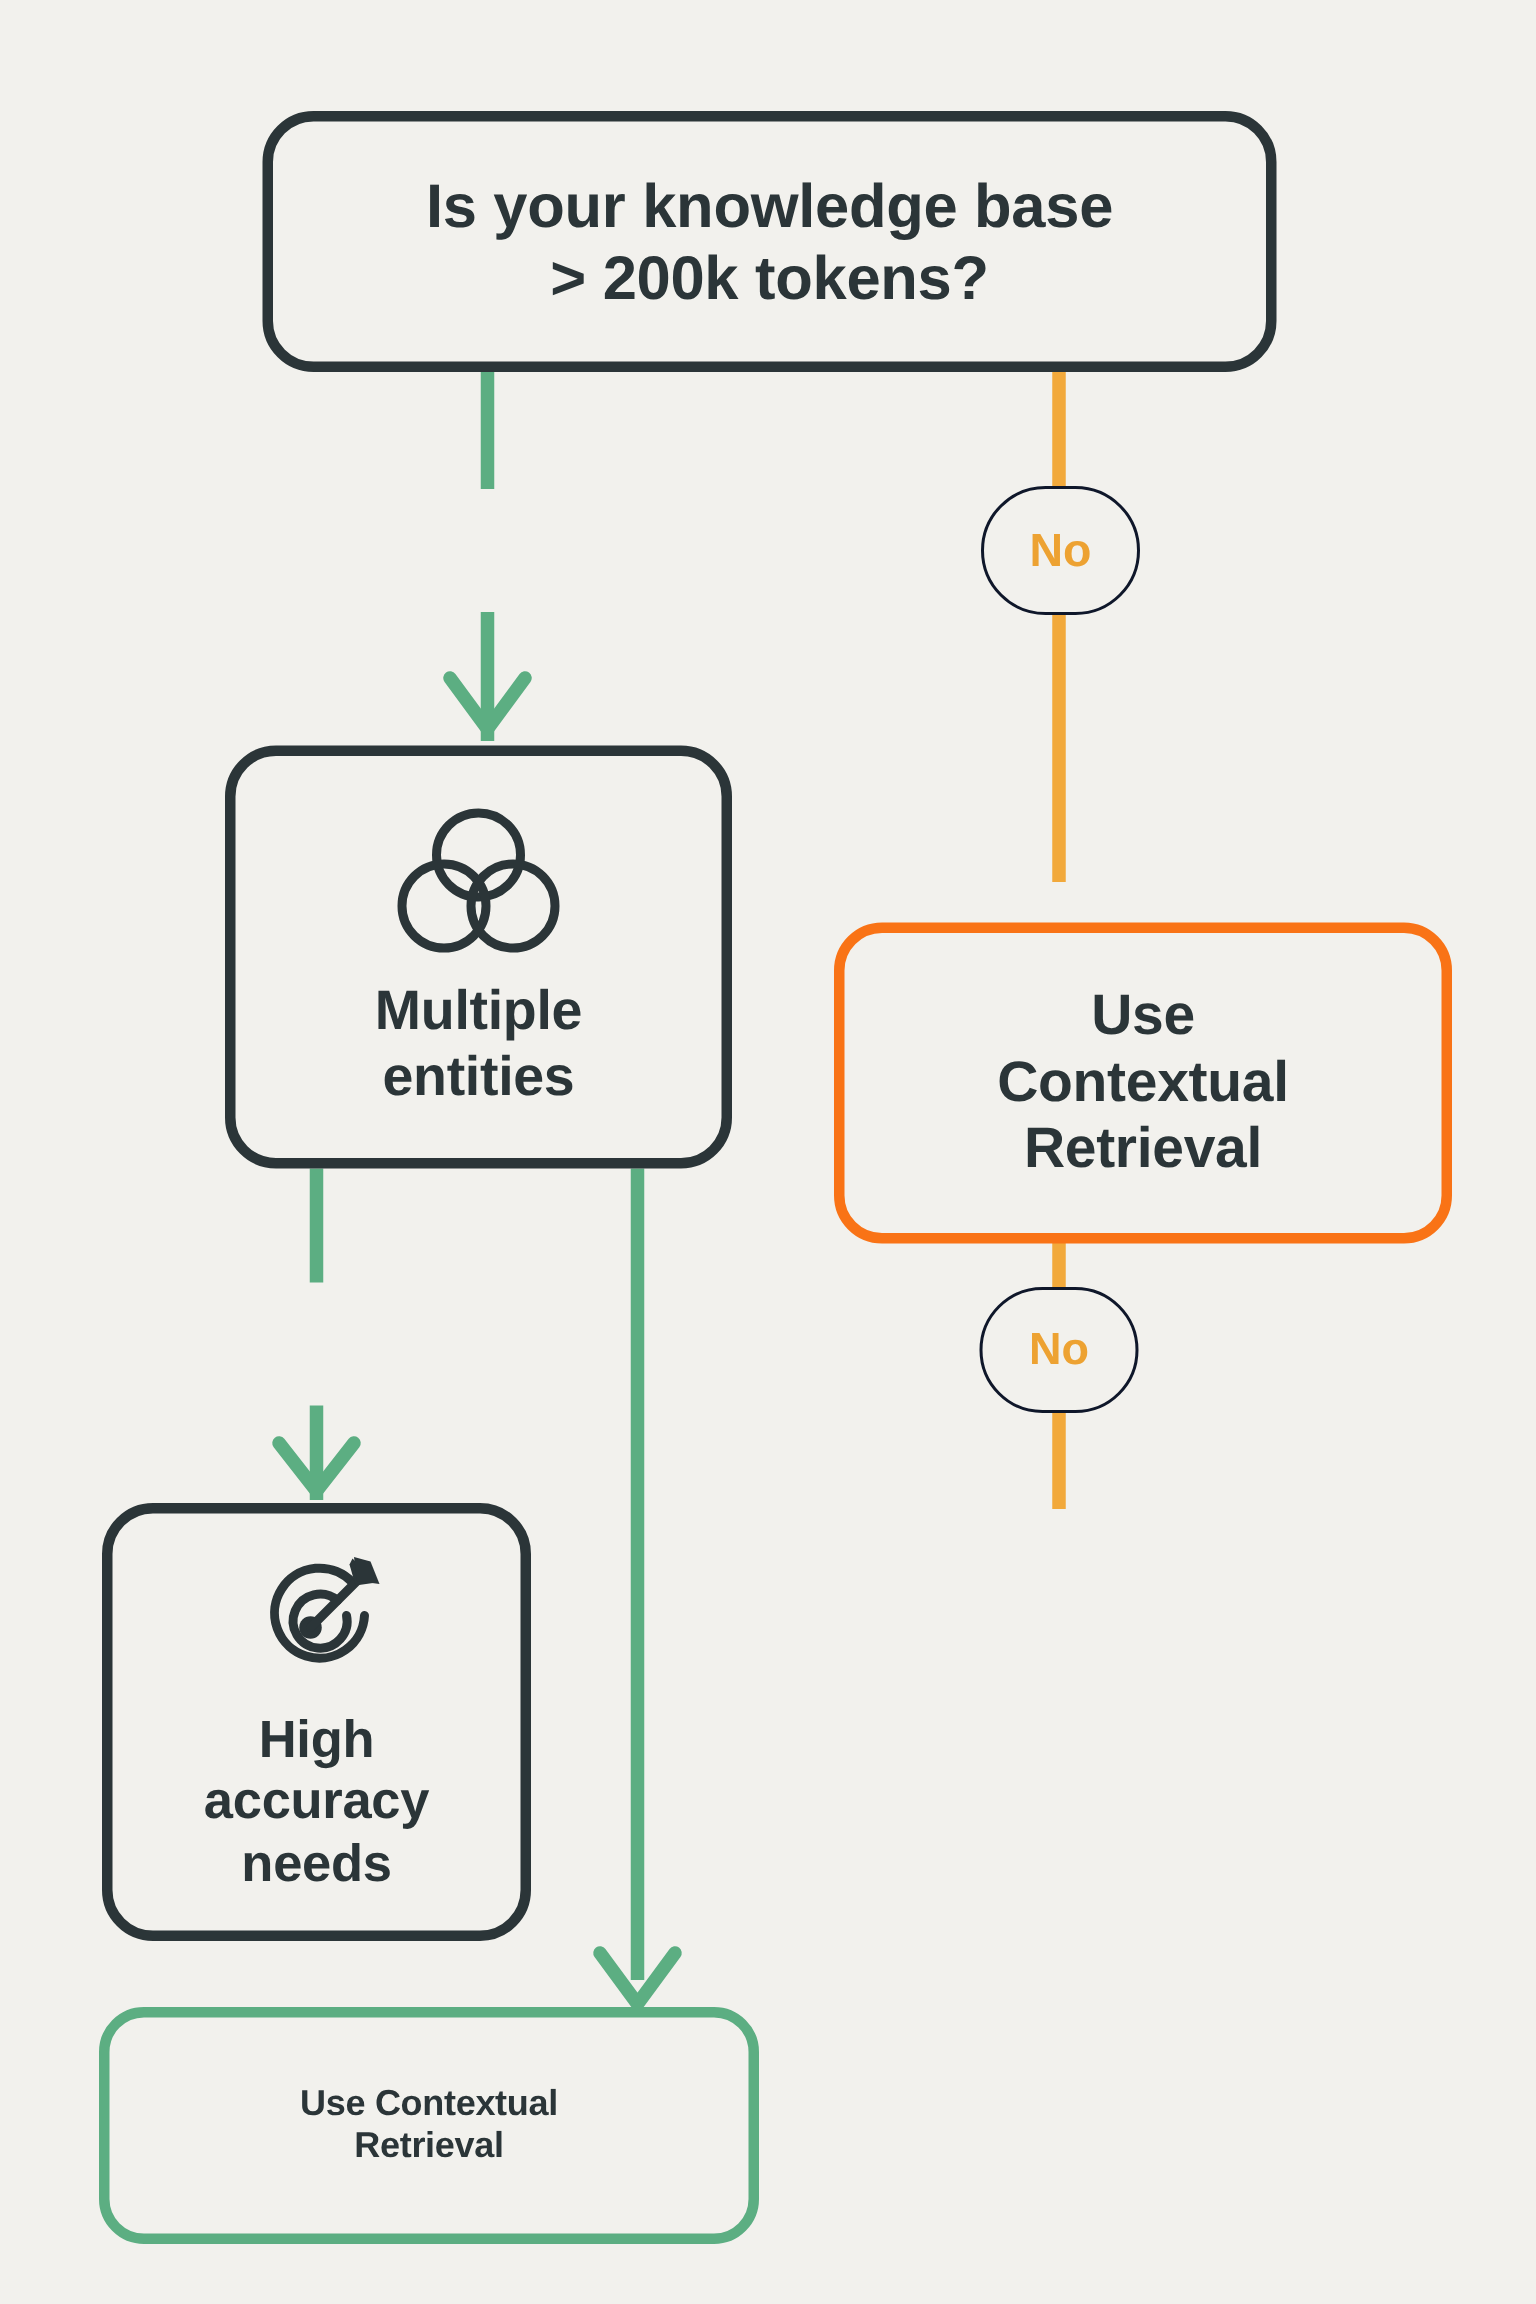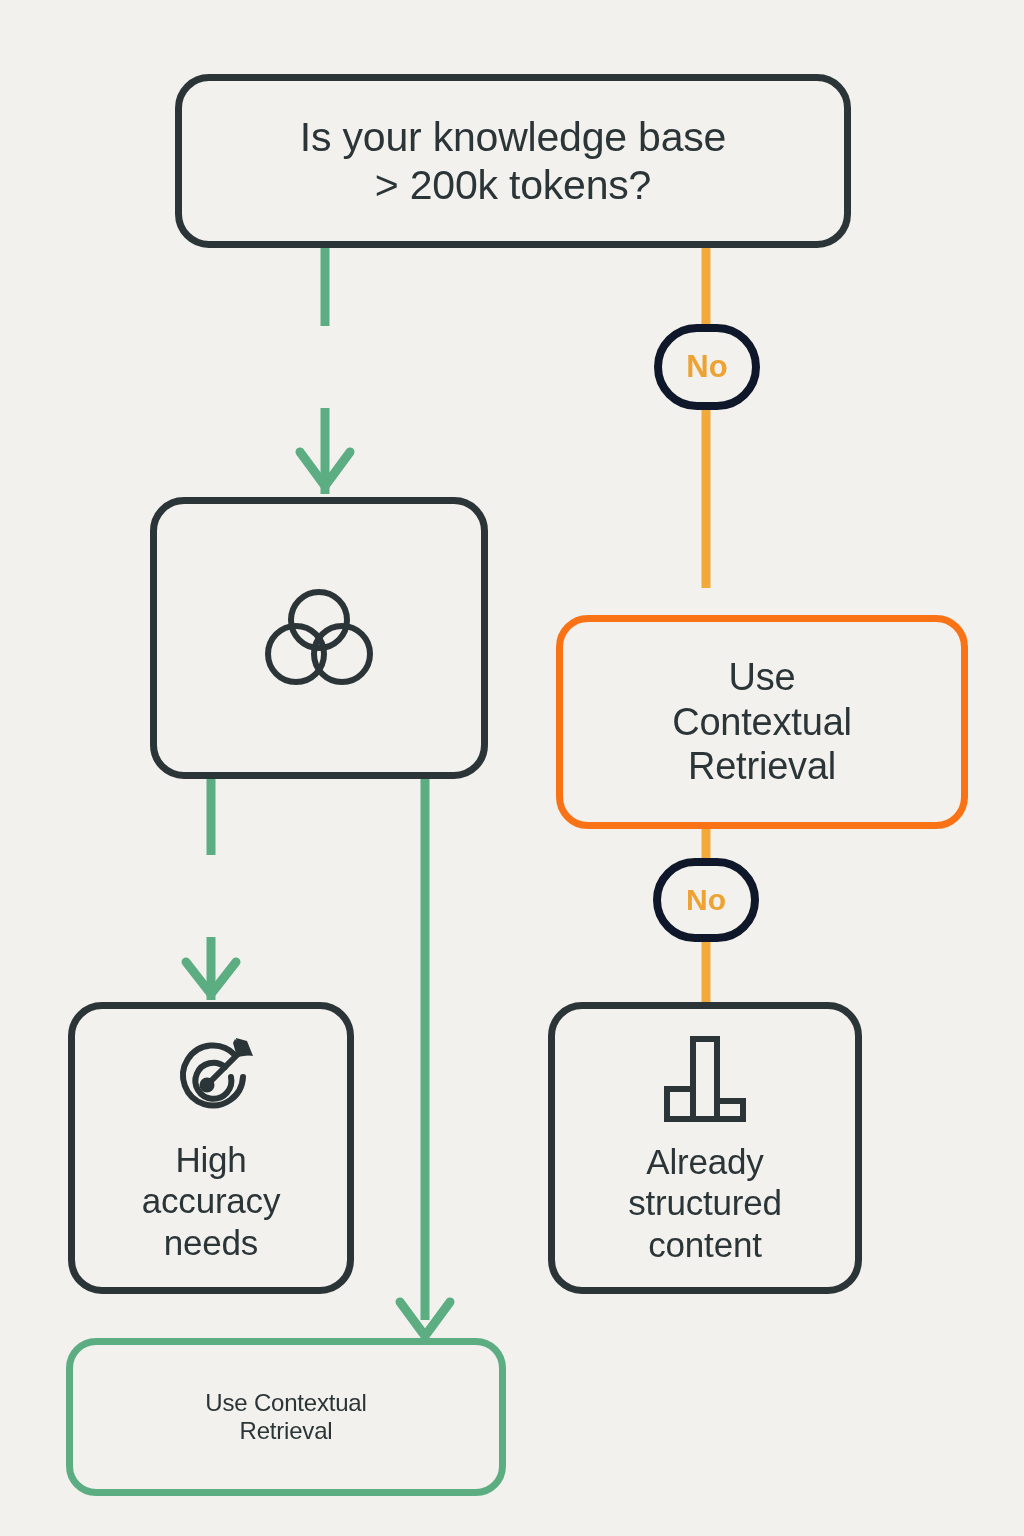--- a/index.html
+++ b/index.html
@@ -44,21 +44,21 @@
     border: 7px solid #2B3538;
   }
   .node-green {
     border: 7px solid #5CAE82;
   }
   .node-orange {
     border: 7px solid #f97316;
     margin-top: 30px;
   }
   .node-label {
-    font-weight: normal;
+    font-weight: bold;
     line-height: 1.18;
     letter-spacing: -0.2px;
     white-space: pre-line;
   }
   .icon-wrap {
     display: block;
     line-height: 0;
   }
   
   .pill {
@@ -70,21 +70,21 @@
     justify-content: center;
     border-radius: 999px;
     font-weight: bold;
     z-index: 4;
   }
   .pill-green {
     border: 6px solid #5CAE82;
     color: #44A173;
   }
   .pill-orange {
-    border: 8px solid #0f172a;
+    border: 2px solid #0f172a;
     color: #EDA232;
   }
 
   
   #node-root {
     left: 175px; top: 74px; width: 676px; height: 174px;
     border-radius: 34px;
   }
   #node-root .node-label { font-size: 41px; }
 
@@ -179,20 +179,22 @@
   <div class="node node-dark" id="node-multiple">
     <span class="icon-wrap">
       <svg width="112" height="104" viewBox="0 0 112 104" xmlns="http://www.w3.org/2000/svg">
         <g fill="none" stroke="#2B3538" stroke-width="6">
           <circle cx="56" cy="34" r="28"></circle>
           <circle cx="33" cy="68" r="28"></circle>
           <circle cx="79" cy="68" r="28"></circle>
         </g>
       </svg>
     </span>
+    <div class="node-label">Multiple
+entities</div>
   </div>
 
   <div class="node node-orange" id="node-ctx-orange">
     <div class="node-label">Use
 Contextual
 Retrieval</div>
   </div>
 
   <div class="node node-dark" id="node-accuracy">
     <span class="icon-wrap">
@@ -205,34 +207,20 @@
         <line x1="44" y1="52" x2="78" y2="18" stroke="#2B3538" stroke-width="6" stroke-linecap="round"></line>
         <path d="M72 6 L88 22 L74 24 L70 10 Z" fill="#2B3538"></path>
         <path d="M73 5 L75 21 L90 23 L84 8 Z" fill="#2B3538"></path>
       </svg>
     </span>
     <div class="node-label">High
 accuracy
 needs</div>
   </div>
 
-  <div class="node node-dark" id="node-structured">
-    <span class="icon-wrap">
-      <svg width="92" height="96" viewBox="0 0 92 96" xmlns="http://www.w3.org/2000/svg">
-        <g fill="none" stroke="#2B3538" stroke-width="6" stroke-linejoin="miter">
-          <rect x="8" y="58" width="26" height="30"></rect>
-          <rect x="34" y="8" width="24" height="80"></rect>
-          <rect x="58" y="70" width="26" height="18"></rect>
-        </g>
-      </svg>
-    </span>
-    <div class="node-label">Already
-structured
-content</div>
-  </div>
 
   <div class="node node-green" id="node-result-green">
     <div class="node-label">Use Contextual
 Retrieval</div>
   </div>
 
 
 
   <div class="pill pill-orange" id="pill-no-1">
     <span>No</span>

